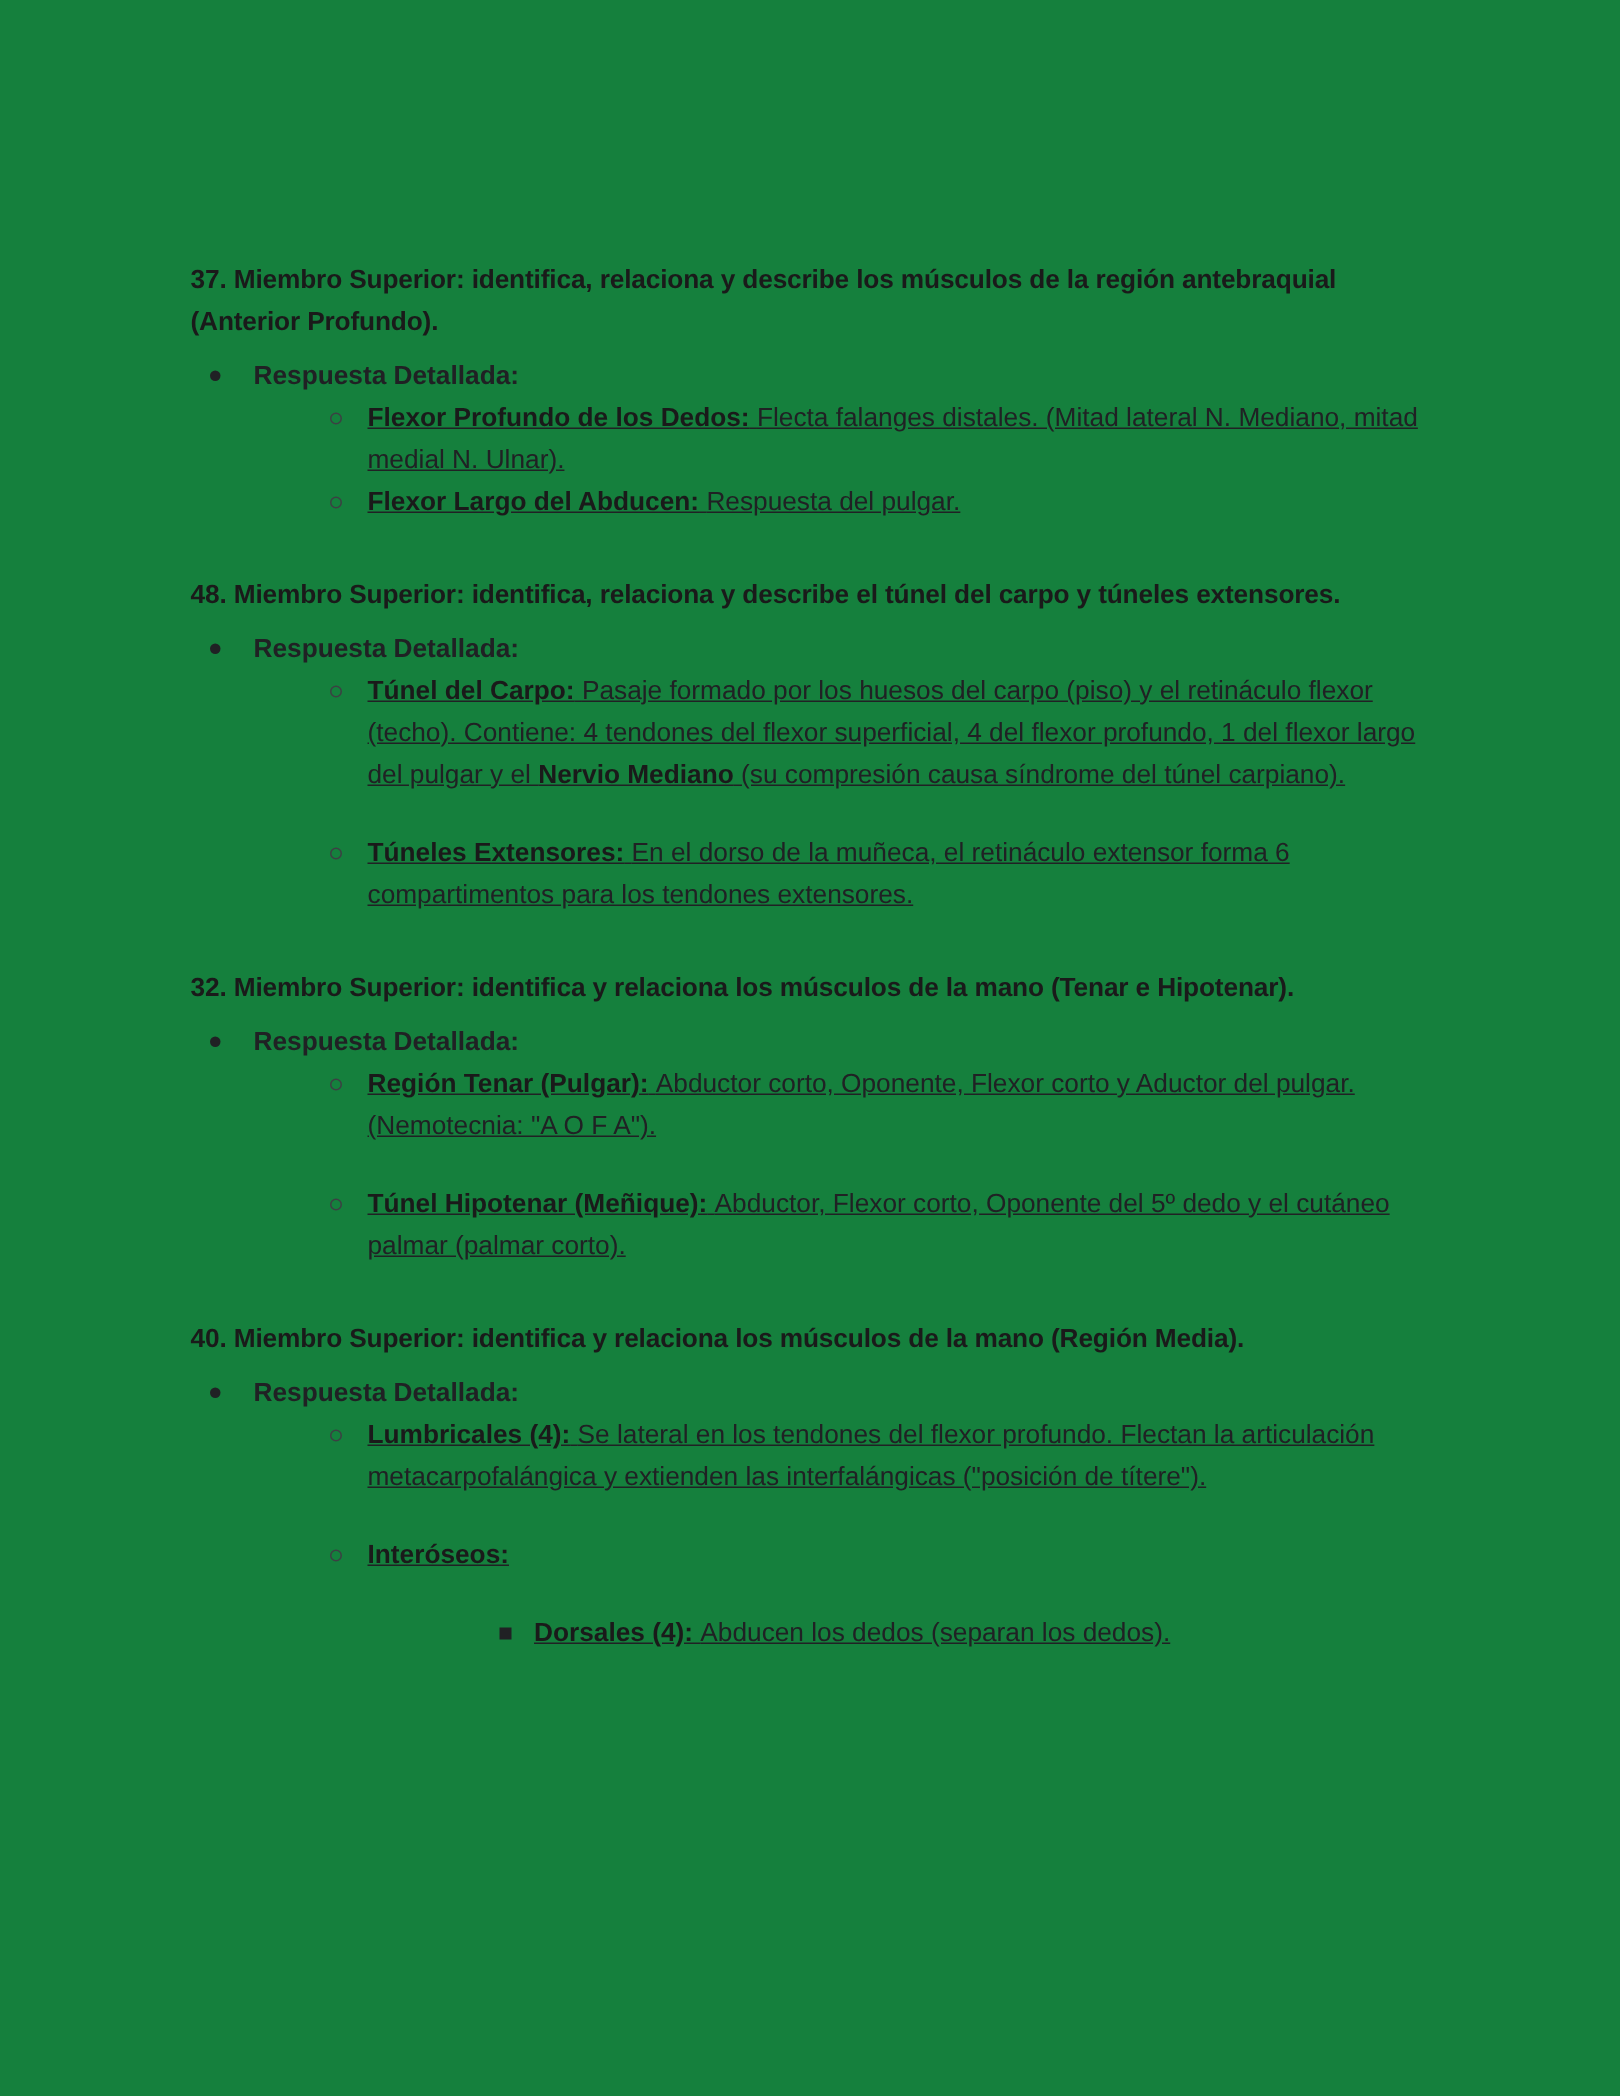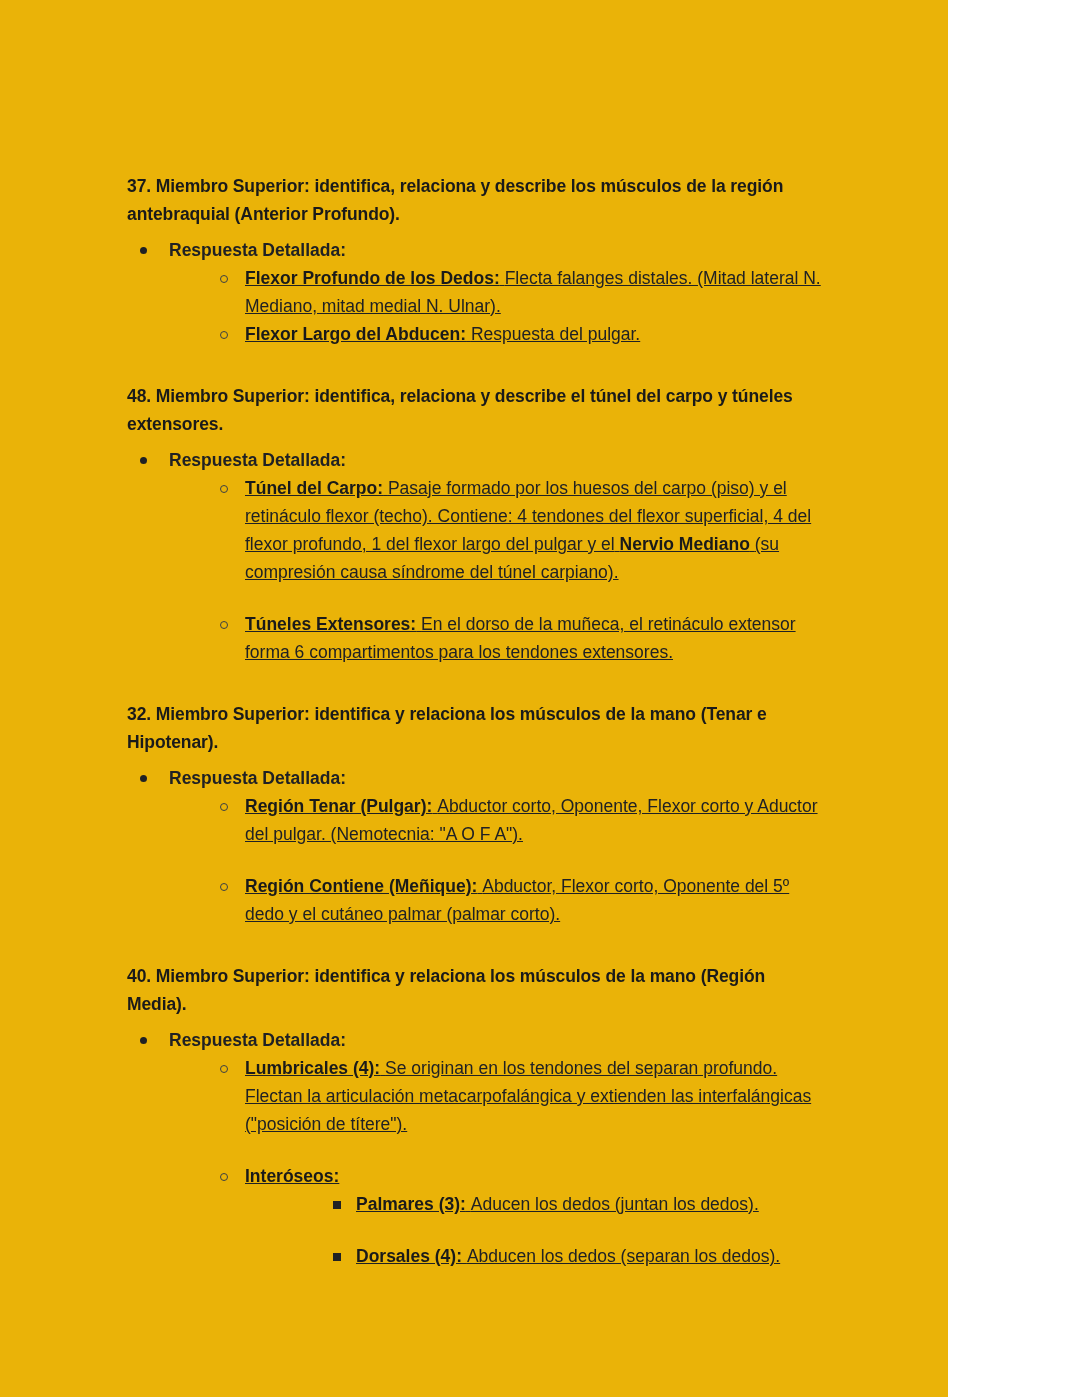--- a/index.html
+++ b/index.html
@@ -10,24 +10,24 @@
   }
   body {
     width: 1080px;
     height: 1397px;
     font-family: "Liberation Sans", "DejaVu Sans", sans-serif;
     color: #202124;
     -webkit-font-smoothing: antialiased;
   }
   .page {
     box-sizing: border-box;
-    width: 948px;
+    width: 1080px;
     min-height: 1397px;
     padding: 172px 120px 40px 127px;
-    background: #eab308;
+    background: #15803d;
   }
   .section {
     margin-bottom: 0;
   }
   .q-heading {
     font-size: 17.5px;
     font-weight: 700;
     line-height: 28px;
     letter-spacing: -0.1px;
     color: #1a1a1a;
@@ -202,46 +202,42 @@
       <li class="item l1">
         <span class="bullet"></span>
         <span>Respuesta Detallada:</span>
         <ul class="lvl2">
           <li class="item l2">
             <span class="bullet"></span>
             <span class="text-wrap"><span class="term">Región Tenar (Pulgar):</span> <span class="body-text">Abductor corto, Oponente, Flexor corto y Aductor del pulgar. (Nemotecnia: "A O F A").</span></span>
           </li>
           <li class="item l2 gap-top">
             <span class="bullet"></span>
-            <span class="text-wrap"><span class="term">Región Contiene (Meñique):</span> <span class="body-text">Abductor, Flexor corto, Oponente del 5º dedo y el cutáneo palmar (palmar corto).</span></span>
+            <span class="text-wrap"><span class="term">Túnel Hipotenar (Meñique):</span> <span class="body-text">Abductor, Flexor corto, Oponente del 5º dedo y el cutáneo palmar (palmar corto).</span></span>
           </li>
         </ul>
       </li>
     </ul>
   </div>
 
   <div class="section">
     <p class="q-heading">40. Miembro Superior: identifica y relaciona los músculos de la mano (Región Media).</p>
     <ul class="lvl1">
       <li class="item l1">
         <span class="bullet"></span>
         <span>Respuesta Detallada:</span>
         <ul class="lvl2">
           <li class="item l2">
             <span class="bullet"></span>
-            <span class="text-wrap"><span class="term">Lumbricales (4):</span> <span class="body-text">Se originan en los tendones del separan profundo. Flectan la articulación metacarpofalángica y extienden las interfalángicas ("posición de títere").</span></span>
+            <span class="text-wrap"><span class="term">Lumbricales (4):</span> <span class="body-text">Se lateral en los tendones del flexor profundo. Flectan la articulación metacarpofalángica y extienden las interfalángicas ("posición de títere").</span></span>
           </li>
           <li class="item l2 gap-top">
             <span class="bullet"></span>
             <span class="text-wrap"><span class="term">Interóseos:</span></span>
             <ul class="lvl3">
-              <li class="item l3">
-                <span class="bullet"></span>
-                <span class="text-wrap"><span class="term">Palmares (3):</span> <span class="body-text">Aducen los dedos (juntan los dedos).</span></span>
-              </li>
               <li class="item l3 gap-top">
                 <span class="bullet"></span>
                 <span class="text-wrap"><span class="term">Dorsales (4):</span> <span class="body-text">Abducen los dedos (separan los dedos).</span></span>
               </li>
             </ul>
           </li>
         </ul>
       </li>
     </ul>
   </div>

